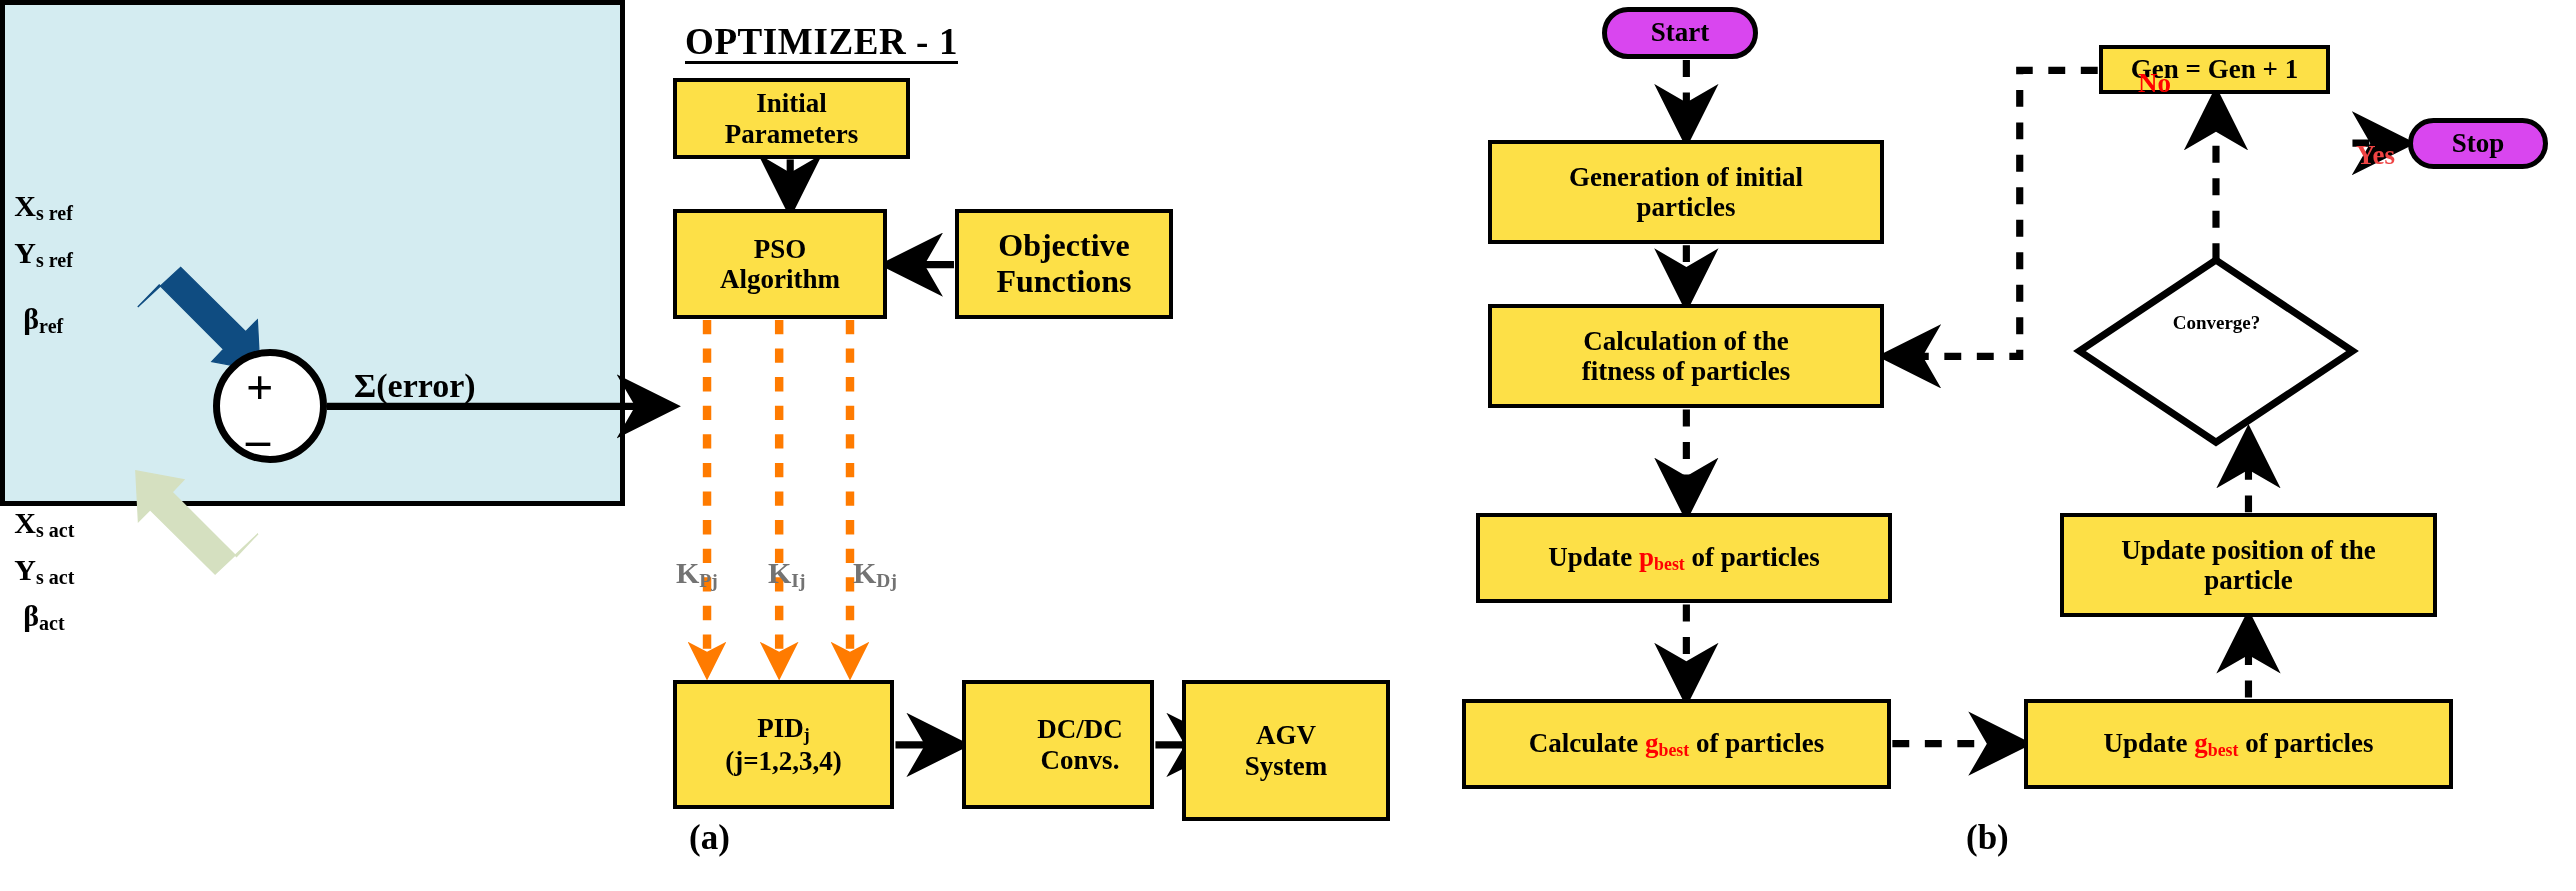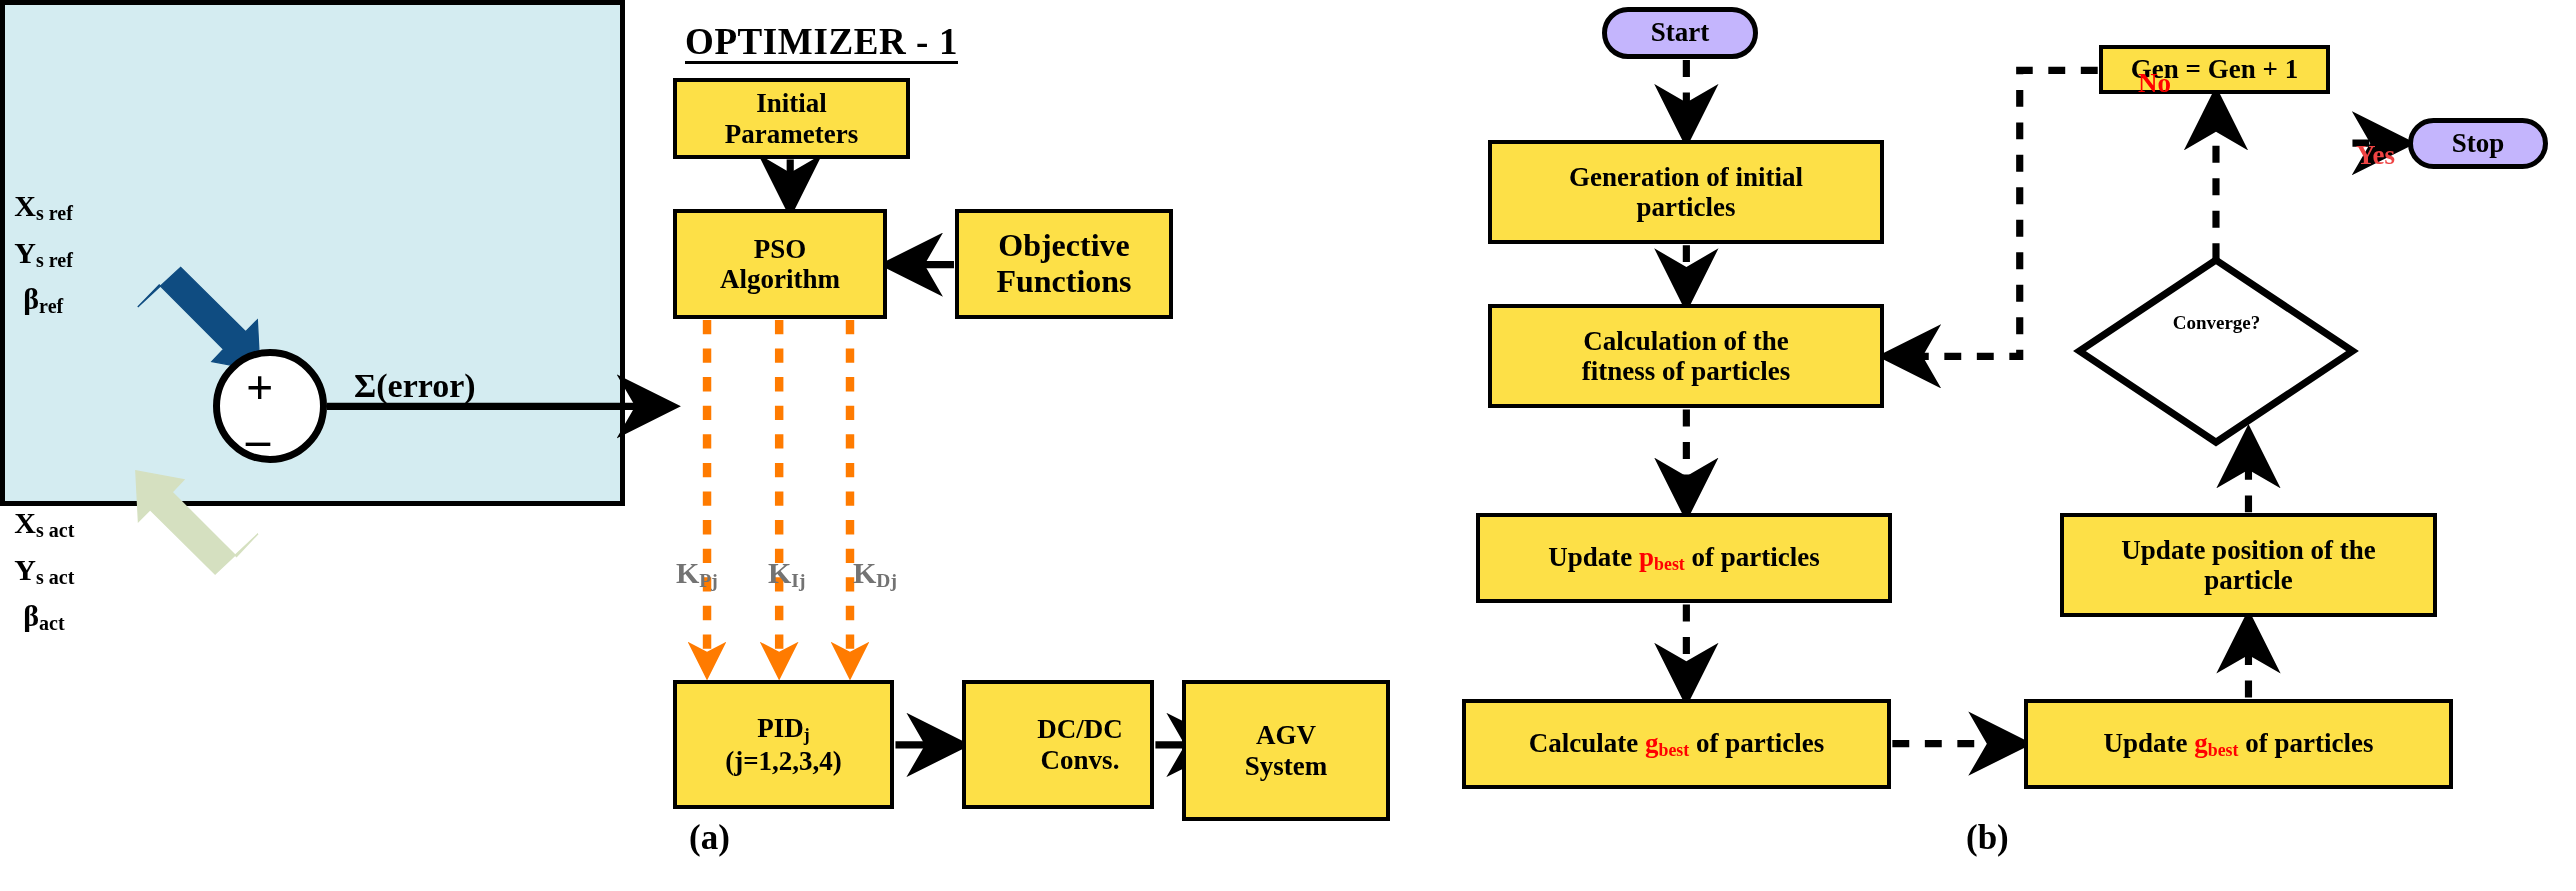--- a/index.html
+++ b/index.html
@@ -6,21 +6,21 @@
   body{width:2576px;height:892px;position:relative;overflow:hidden;
        font-family:"Liberation Serif",serif;}
   .stage{position:absolute;left:0;top:0;width:2576px;height:892px;}
   svg.layer{position:absolute;left:0;top:0;width:2576px;height:892px;pointer-events:none;}
 
   
   .node{position:absolute;box-sizing:border-box;display:flex;align-items:center;
         justify-content:center;text-align:center;font-weight:bold;color:#000;
         line-height:1.12;}
   .boxed{border:4.5px solid #000;background:#fde047;}
-  .rounded{border:5.8px solid #000;background:#c4b5fd;border-radius:649px;}
+  .rounded{border:5.8px solid #000;background:#d946ef;border-radius:649px;}
 
   
   #optimizer-panel{left:509px;top:9.7px;width:625px;height:506px;
       border:5.8px solid #000;background:#d4ecf1;box-sizing:border-box;}
   #optimizer-title{position:absolute;left:509px;top:19.5px;width:625px;
       text-align:center;font-size:37px;font-weight:bold;letter-spacing:0.6px;
       text-decoration:underline;text-underline-offset:6.5px;}
 
   #box-initial-parameters{left:673px;top:78px;width:237px;height:81px;font-size:27px;}
   #box-pso{left:673px;top:209px;width:214px;height:110px;font-size:27px;}
@@ -135,21 +135,21 @@
 
     <polygon points="3410,400 3620,540 3410,680 3200,540" fill="#fff" stroke="#000" stroke-width="11"></polygon>
   </svg>
 
   <div id="optimizer-panel"></div>
   <div id="optimizer-title">OPTIMIZER - 1</div>
 
   <div id="ref-labels" class="refstack">
     <div><b>X</b><span class="sub">s ref</span></div>
     <div><b>Y</b><span class="sub">s ref</span></div>
-    <div style="padding-left:9px;"><b>β</b><span class="sub">ref</span></div>
+    <div style="padding-left:9px;margin-top:20px;"><b>β</b><span class="sub">ref</span></div>
   </div>
 
   <div id="act-labels" class="refstack">
     <div><b>X</b><span class="sub">s act</span></div>
     <div><b>Y</b><span class="sub">s act</span></div>
     <div style="padding-left:9px;"><b>β</b><span class="sub">act</span></div>
   </div>
 
   <div class="sum-circle"></div>
   <div class="sum-plus">+</div>

